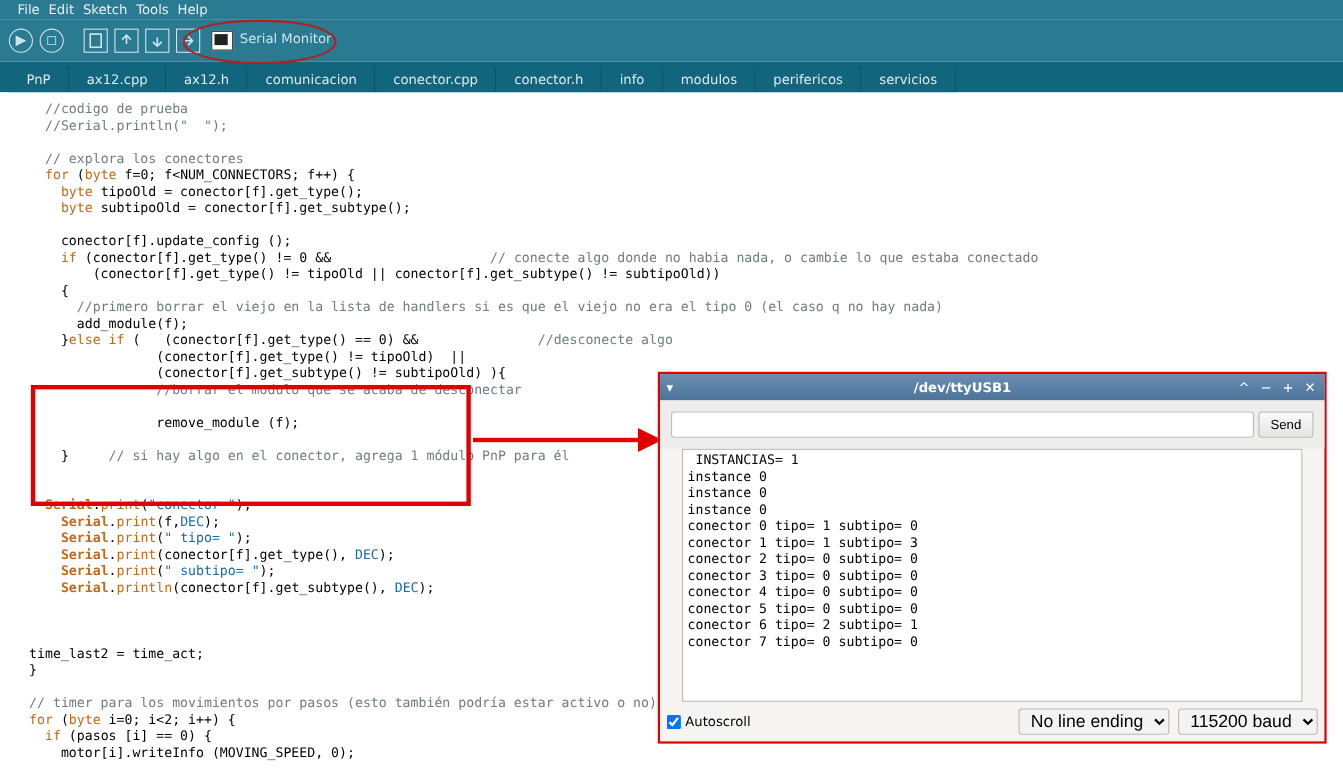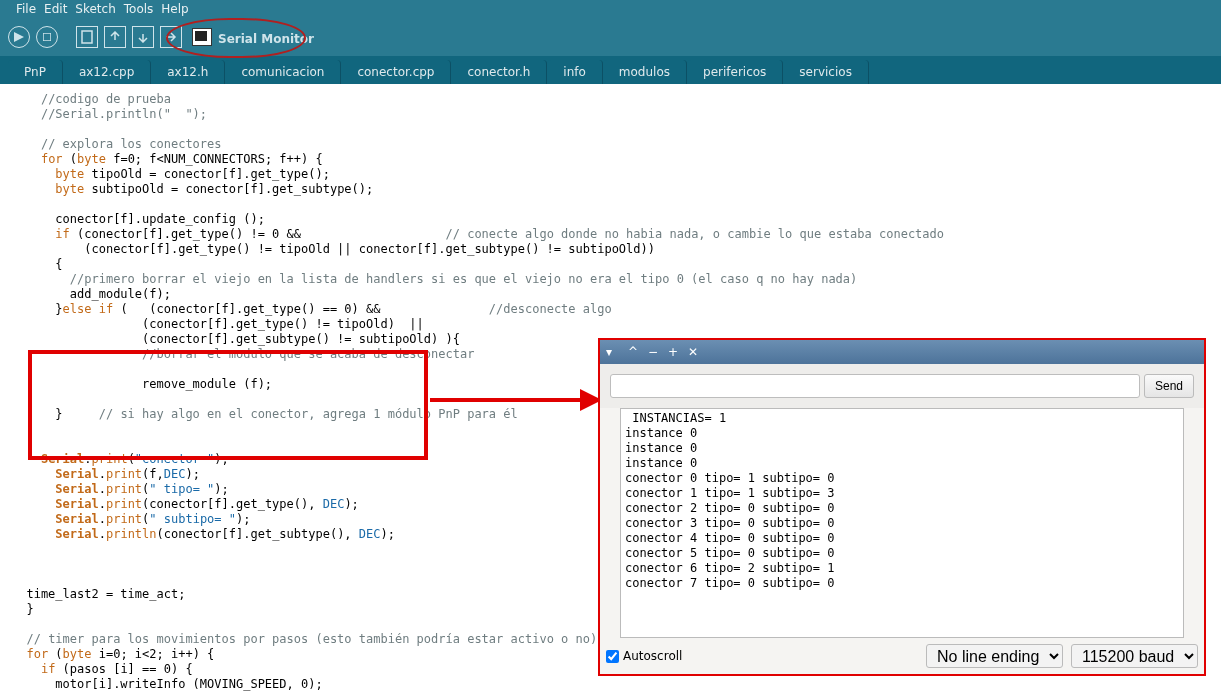--- a/index.html
+++ b/index.html
@@ -40,25 +40,24 @@
   }
   .tb-sq {
     width: 22px; height: 22px;
     border: 1.5px solid #cfe4ea;
     display: flex; align-items: center; justify-content: center;
     color: #cfe4ea;
     cursor: pointer;
     font-size: 12px;
   }
   .serial-mon {
-    display: flex; align-items: flex-end;
+    display: flex; align-items: flex-start;
     color: #cfe4ea;
     margin-left: 4px;
     cursor: pointer;
-    font-weight: bold;
   }
   .serial-mon .sm-icon {
     width: 20px; height: 18px;
     background: #fff;
     border: 1px solid #333;
     margin-right: 6px;
     position: relative;
   }
   .serial-mon .sm-icon::after {
     content:""; position:absolute; top:2px; left:2px; width:12px; height:10px; background:#222;
@@ -267,20 +266,21 @@
 
 <div class="editor" id="editor"><div>    <span class="c-comment">//codigo de prueba</span></div><div>    <span class="c-comment">//Serial.println("  ");</span></div><div>&nbsp;</div><div>    <span class="c-comment">// explora los conectores</span></div><div>    <span class="c-kw">for</span> (<span class="c-type">byte</span> f=0; f&lt;NUM_CONNECTORS; f++) {</div><div>      <span class="c-type">byte</span> tipoOld = conector[f].get_type();</div><div>      <span class="c-type">byte</span> subtipoOld = conector[f].get_subtype();</div><div>&nbsp;</div><div>      conector[f].update_config ();</div><div>      <span class="c-kw">if</span> (conector[f].get_type() != 0 &amp;&amp;                    <span class="c-comment">// conecte algo donde no habia nada, o cambie lo que estaba conectado</span></div><div>          (conector[f].get_type() != tipoOld || conector[f].get_subtype() != subtipoOld))</div><div>      {</div><div>        <span class="c-comment">//primero borrar el viejo en la lista de handlers si es que el viejo no era el tipo 0 (el caso q no hay nada)</span></div><div>        add_module(f);</div><div>      }<span class="c-kw">else</span> <span class="c-kw">if</span> (   (conector[f].get_type() == 0) &amp;&amp;               <span class="c-comment">//desconecte algo</span></div><div>                  (conector[f].get_type() != tipoOld)  ||</div><div>                  (conector[f].get_subtype() != subtipoOld) ){</div><div>                  <span class="c-comment">//borrar el modulo que se acaba de desconectar</span></div><div>&nbsp;</div><div>                  remove_module (f);</div><div>&nbsp;</div><div>      }     <span class="c-comment">// si hay algo en el conector, agrega 1 módulo PnP para él</span></div><div>&nbsp;</div><div>&nbsp;</div><div>    <span class="c-serial">Serial</span>.<span class="c-fn">print</span>(<span class="c-str">"conector "</span>);</div><div>      <span class="c-serial">Serial</span>.<span class="c-fn">print</span>(f,<span class="c-const">DEC</span>);</div><div>      <span class="c-serial">Serial</span>.<span class="c-fn">print</span>(<span class="c-str">" tipo= "</span>);</div><div>      <span class="c-serial">Serial</span>.<span class="c-fn">print</span>(conector[f].get_type(), <span class="c-const">DEC</span>);</div><div>      <span class="c-serial">Serial</span>.<span class="c-fn">print</span>(<span class="c-str">" subtipo= "</span>);</div><div>      <span class="c-serial">Serial</span>.<span class="c-fn">println</span>(conector[f].get_subtype(), <span class="c-const">DEC</span>);</div><div>&nbsp;</div><div>&nbsp;</div><div>&nbsp;</div><div>  time_last2 = time_act;</div><div>  }</div><div>&nbsp;</div><div>  <span class="c-comment">// timer para los movimientos por pasos (esto también podría estar activo o no)</span></div><div>  <span class="c-kw">for</span> (<span class="c-type">byte</span> i=0; i&lt;2; i++) {</div><div>    <span class="c-kw">if</span> (pasos [i] == 0) {</div><div>      motor[i].writeInfo (MOVING_SPEED, 0);</div></div>
 
 <div class="oval"></div>
 <div class="hl-box"></div>
 <div class="arrow"></div>
 
 <div class="sm-window">
   <div class="sm-titlebar">
     <div class="tl">▾</div>
+    <div class="title">/dev/ttyUSB1</div>
     <div class="tr">
       <div class="wbtn">^</div>
       <div class="wbtn">−</div>
       <div class="wbtn">+</div>
       <div class="wbtn">✕</div>
     </div>
   </div>
   <div class="sm-inputrow">
     <input type="text" value="" style="">
     <button>Send</button>

